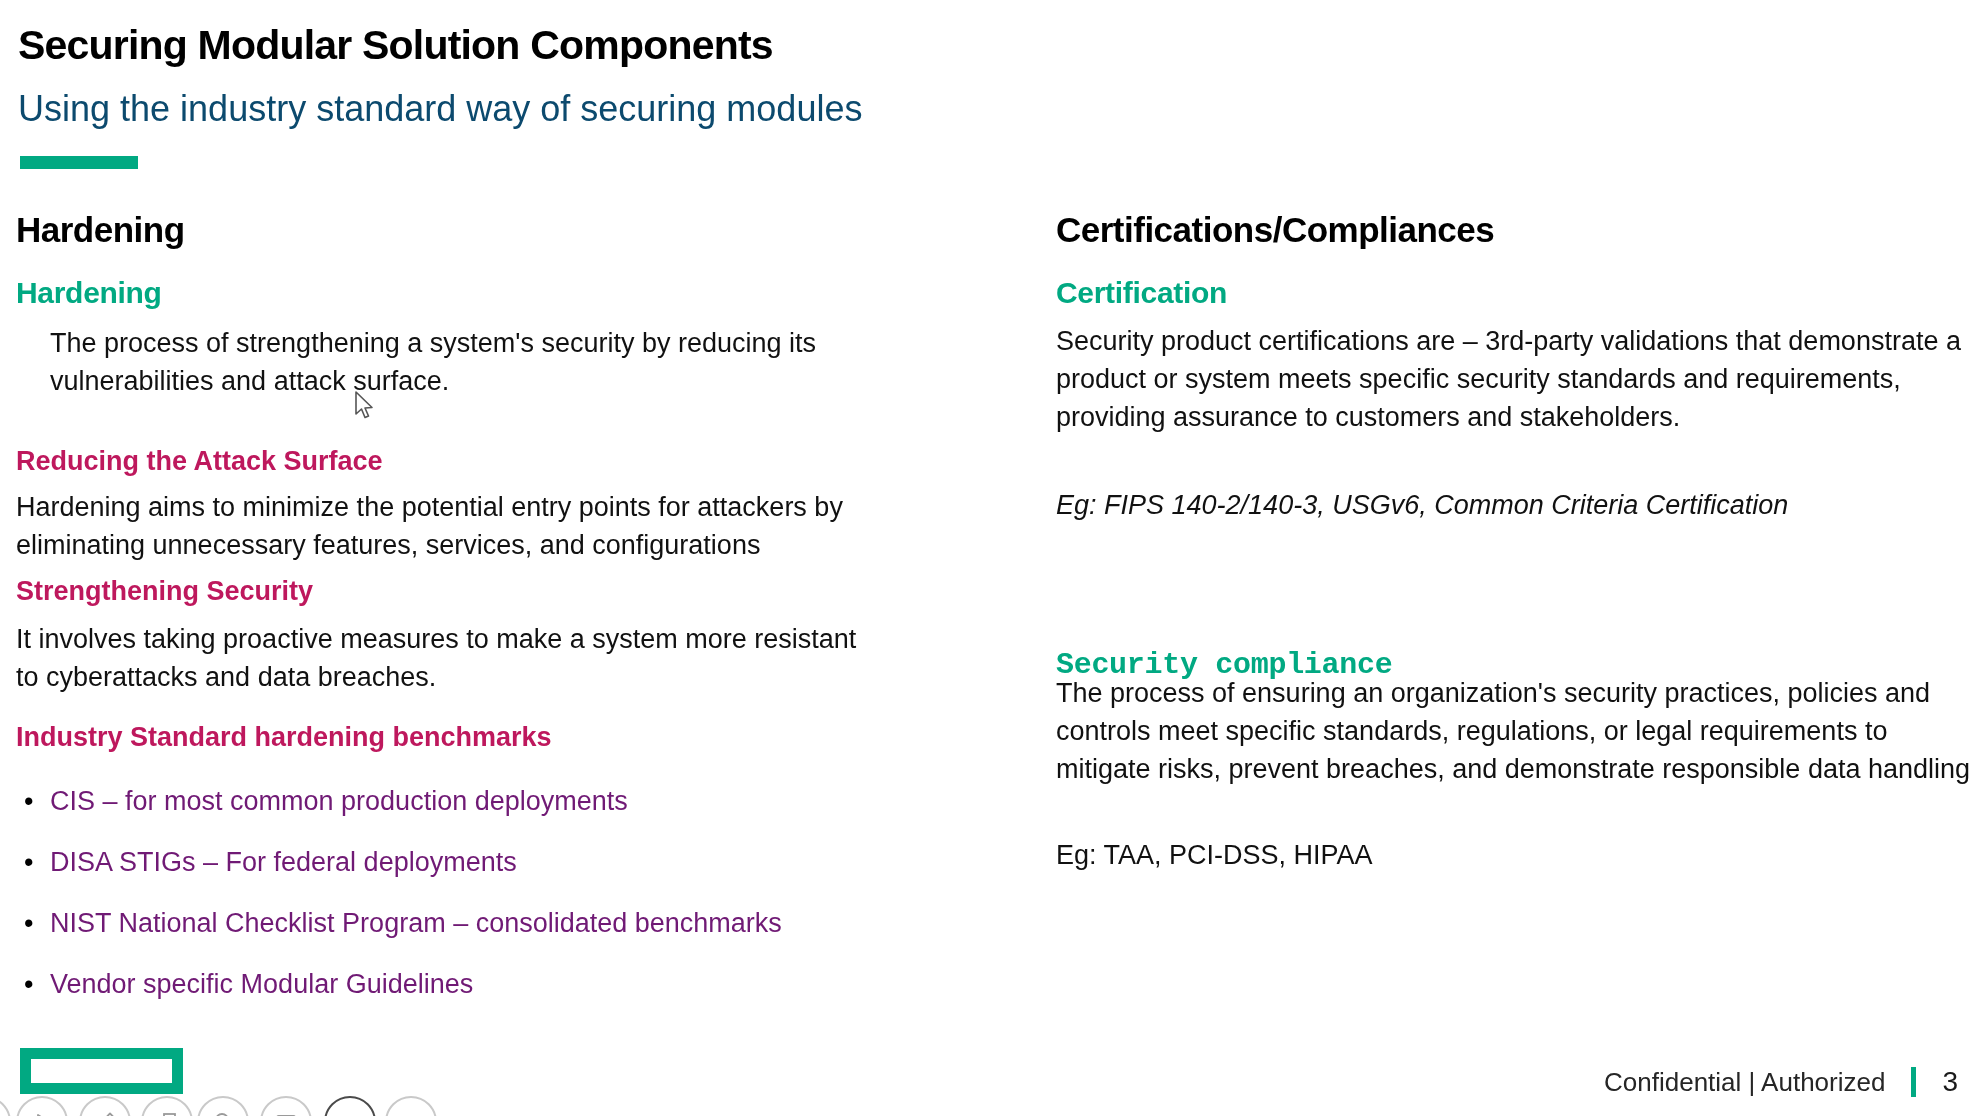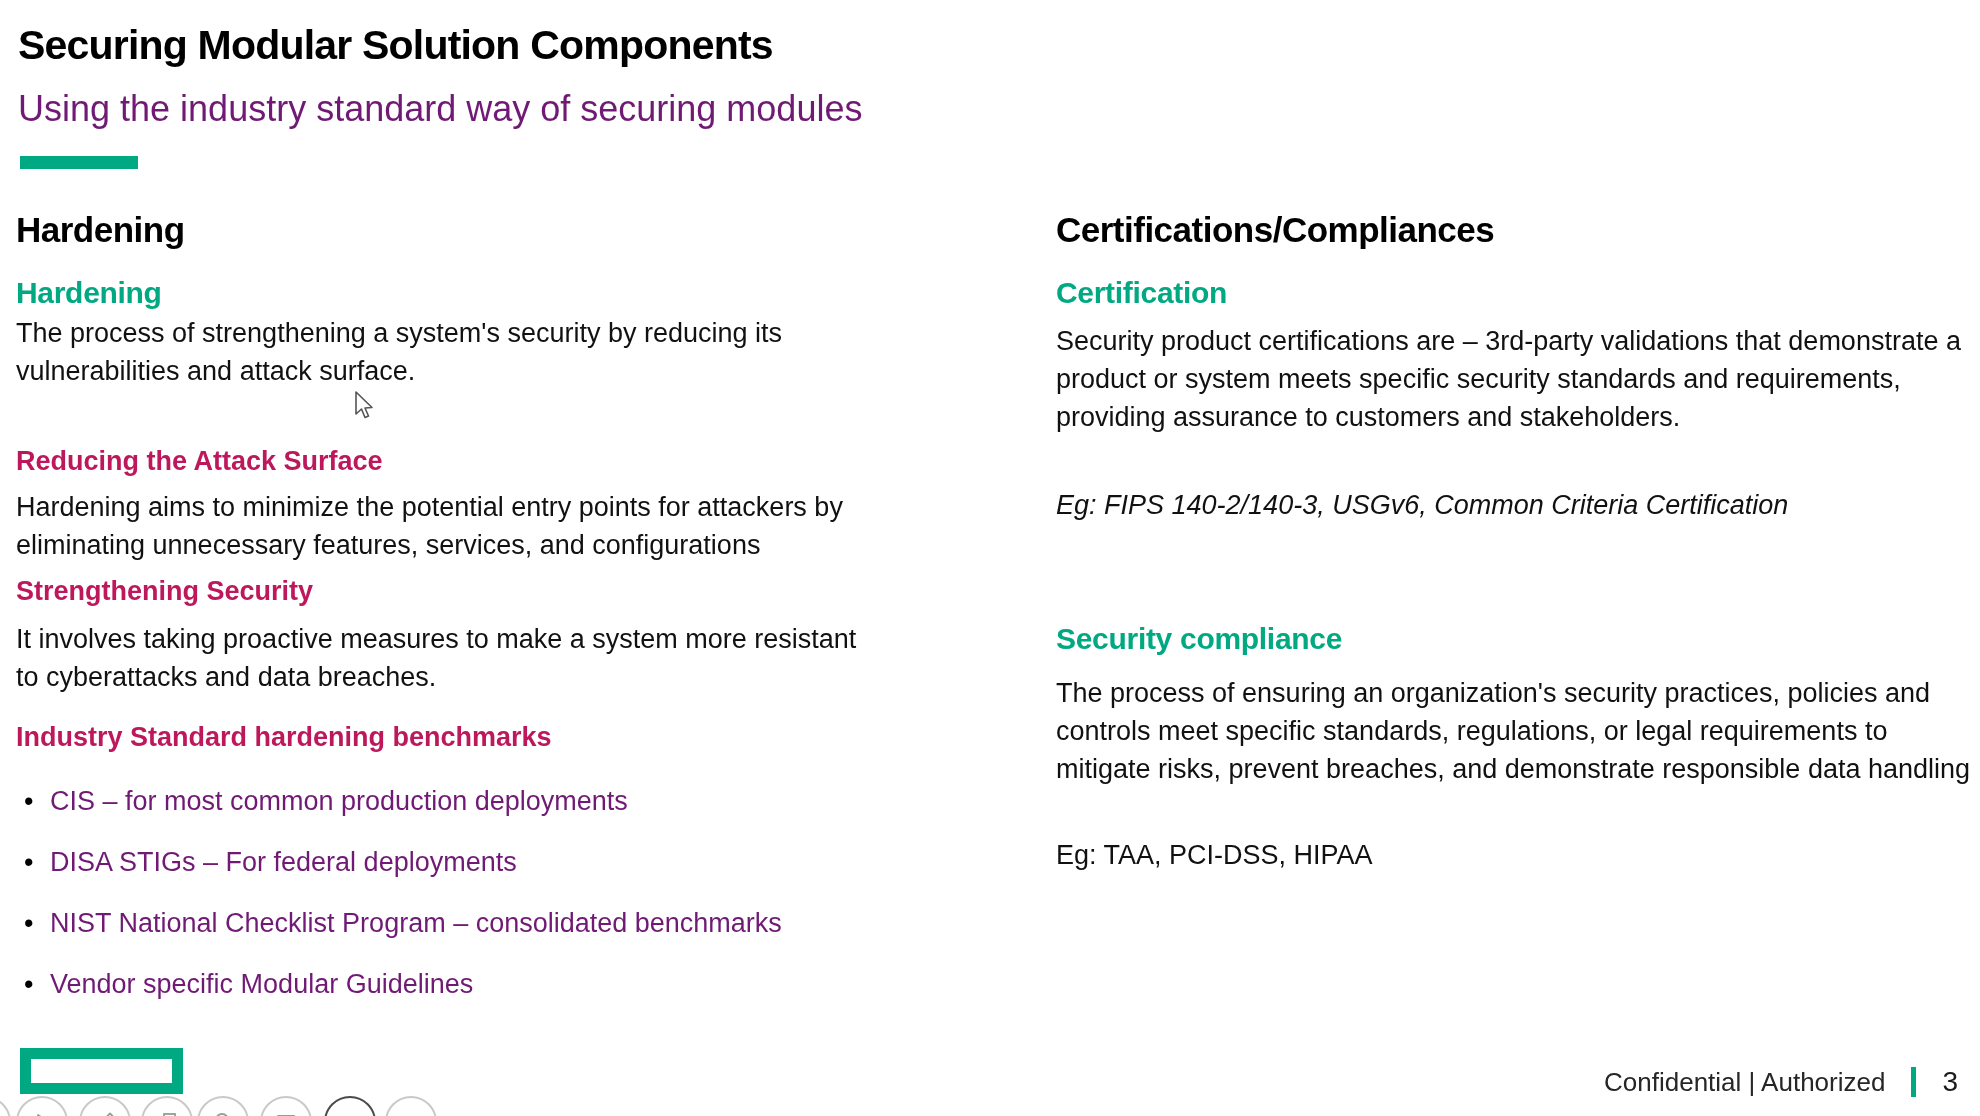--- a/index.html
+++ b/index.html
@@ -12,21 +12,21 @@
     position:relative;
   }
   .slide { position:absolute; inset:0; overflow:hidden; }
 
   .title {
     position:absolute; left:18px; top:22px;
     font-size:41px; font-weight:700; letter-spacing:-0.8px; color:#000;
   }
   .subtitle {
     position:absolute; left:18px; top:88px;
-    font-size:36px; font-weight:400; color:#701a75;
+    font-size:36px; font-weight:400; color:#0c4a6e;
   }
   .accent-bar {
     position:absolute; left:20px; top:156px;
     width:118px; height:13px; background:#01A982;
   }
 
   .col { position:absolute; top:0; }
   .col-left  { left:16px;  width:905px; }
   .col-right { left:1056px; width:915px; }
 
@@ -90,21 +90,21 @@
 
 <div class="slide">
 
   <div class="title">Securing Modular Solution Components</div>
   <div class="subtitle">Using the industry standard way of securing modules</div>
   <div class="accent-bar"></div>
 
   <div class="col col-left">
     <div class="section-heading" style="top:210px;">Hardening</div>
     <div class="green-sub" style="top:276px;">Hardening</div>
-    <div class="body-text" style="top:314px; width:860px;">The process of strengthening a system's security by reducing its vulnerabilities and attack surface.</div>
+    <div class="body-text" style="top:324px; width:860px;margin-left:34px;">The process of strengthening a system's security by reducing its vulnerabilities and attack surface.</div>
 
     <div class="bold-sub" style="top:446px;">Reducing the Attack Surface</div>
     <div class="body-text" style="top:488px; width:900px;">Hardening aims to minimize the potential entry points for attackers by eliminating unnecessary features, services, and configurations</div>
 
     <div class="bold-sub" style="top:576px;">Strengthening Security</div>
     <div class="body-text" style="top:620px; width:860px;">It involves taking proactive measures to make a system more resistant to cyberattacks and data breaches.</div>
 
     <div class="bold-sub" style="top:722px;">Industry Standard hardening benchmarks</div>
     <ul class="benchmarks" style="top:782px;">
       <li>CIS – for most common production deployments</li>
@@ -113,21 +113,21 @@
       <li>Vendor specific Modular Guidelines</li>
     </ul>
   </div>
 
   <div class="col col-right">
     <div class="section-heading" style="top:210px;">Certifications/Compliances</div>
     <div class="green-sub" style="top:276px;">Certification</div>
     <div class="body-text" style="top:322px; width:915px;">Security product certifications are – 3rd-party validations that demonstrate a product or system meets specific security standards and requirements, providing assurance to customers and stakeholders.</div>
     <div class="body-text" style="top:486px; width:915px;font-style:italic;">Eg: FIPS 140-2/140-3, USGv6, Common Criteria Certification</div>
 
-    <div class="green-sub" style="top:622px;">Security compliance</div>
+    <div class="green-sub" style="top:648px;font-family:Liberation Mono, monospace;">Security compliance</div>
     <div class="body-text" style="top:674px; width:920px;">The process of ensuring an organization's security practices, policies and controls meet specific standards, regulations, or legal requirements to mitigate risks, prevent breaches, and demonstrate responsible data handling</div>
     <div class="body-text" style="top:836px; width:915px;">Eg: TAA, PCI-DSS, HIPAA</div>
   </div>
 
   <div class="hpe-logo"></div>
 
   <div class="footer">
     <span class="classification">Confidential | Authorized</span>
     <span class="footer-divider"></span>
     <span class="page-number">3</span>

